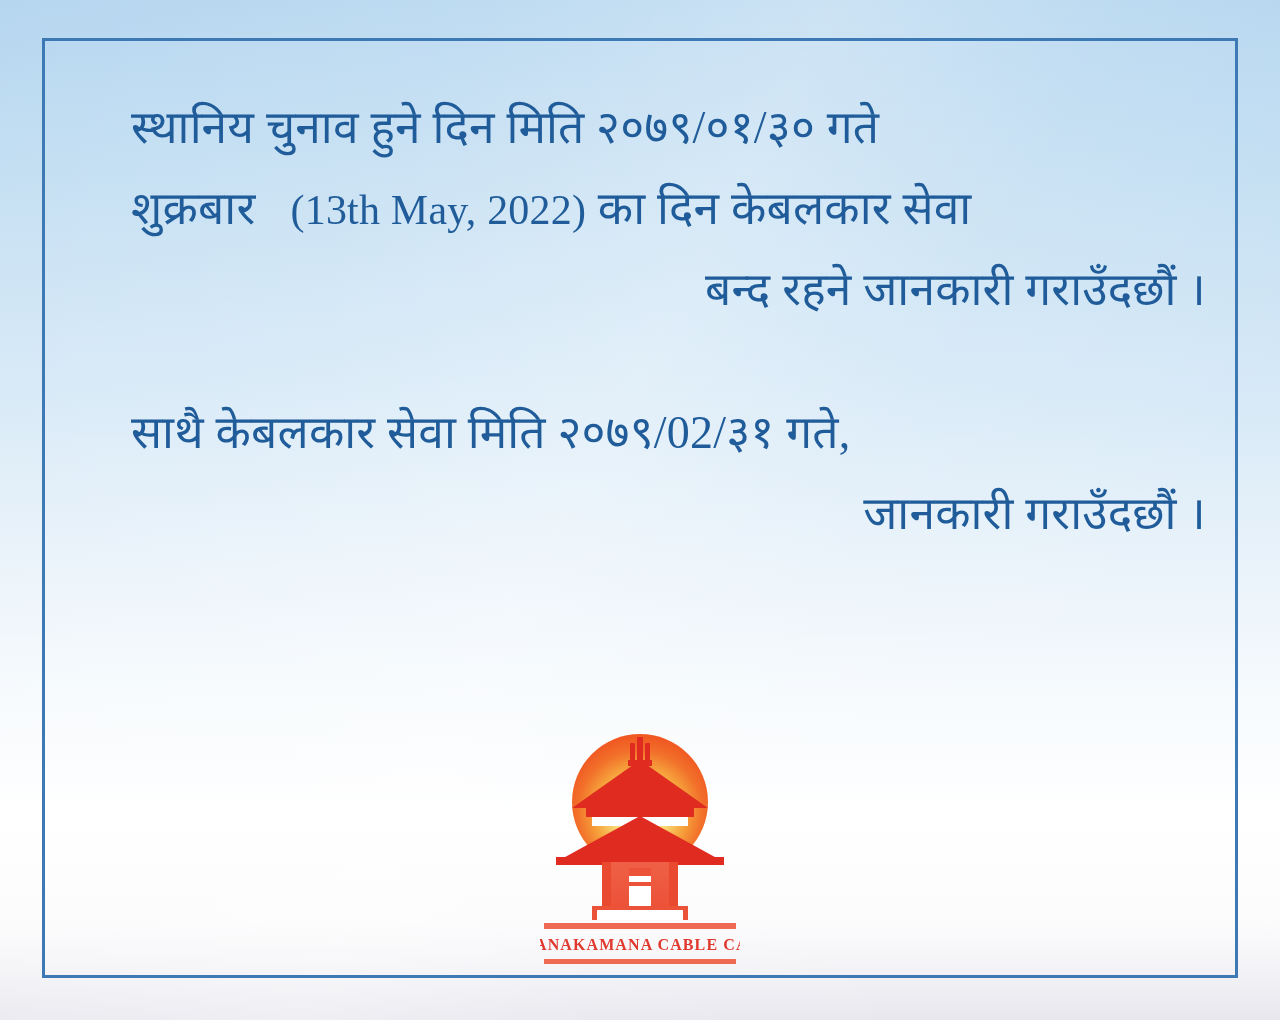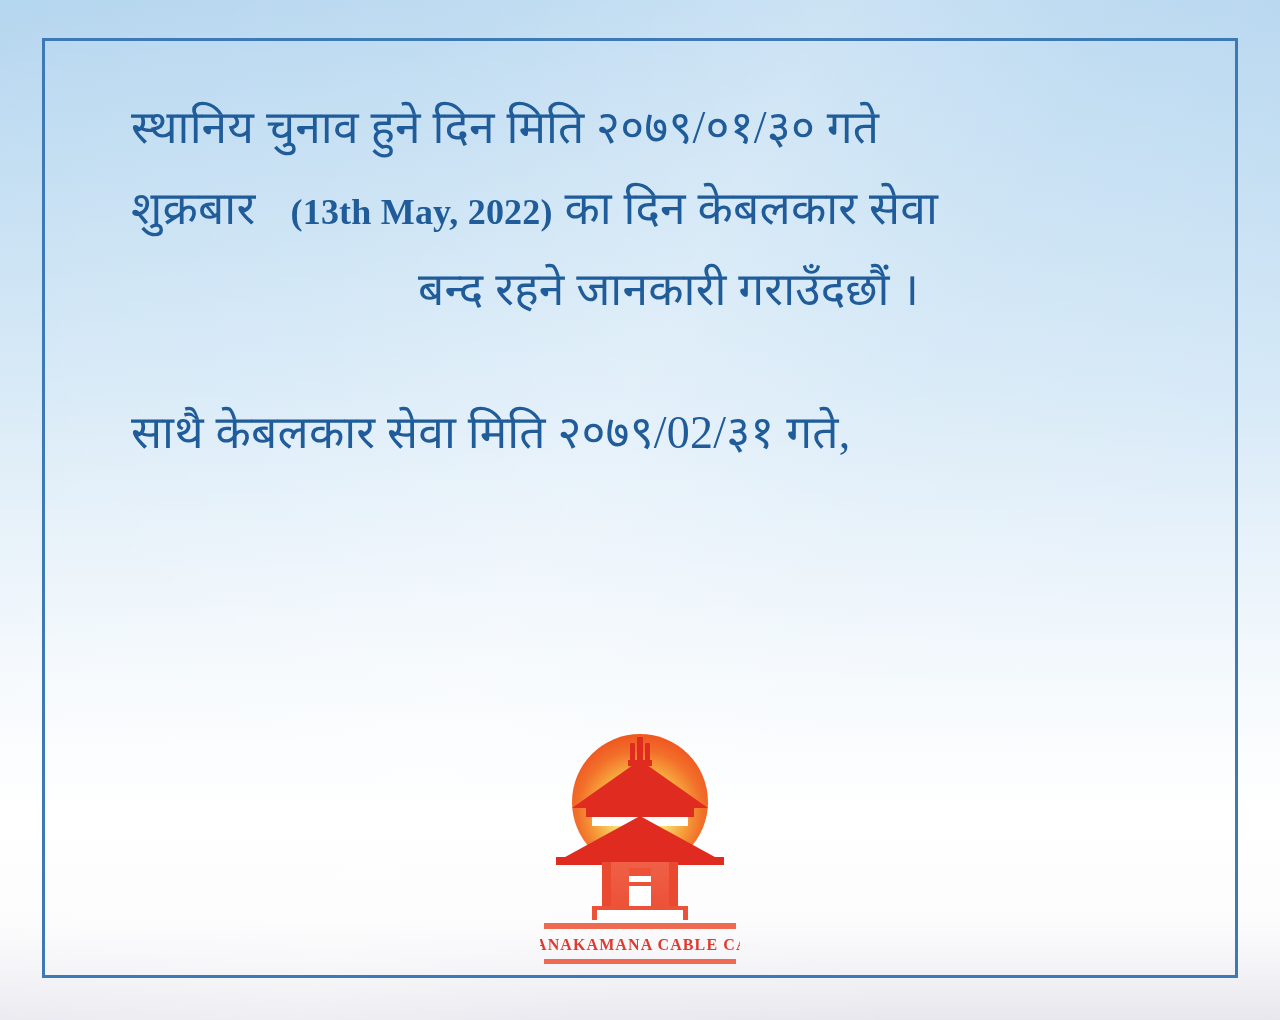--- a/index.html
+++ b/index.html
@@ -72,30 +72,30 @@
     color: #1f5c99;
     font-family: "Liberation Serif", "DejaVu Sans", serif;
     font-size: 46px;
     line-height: 1.76;
     text-align: justify;
     text-justify: inter-word;
     letter-spacing: 0.2px;
     margin: 0;
   }
   .para .lastline {
-    text-align: center;
+    text-align: right;
   }
   .para-gap {
     height: 62px;
   }
 
   .en {
     font-family: "Liberation Serif", serif;
-    font-weight: bold;
-    font-size: 36px;
+    font-weight: normal;
+    font-size: 42px;
   }
 
   
   .logo-wrap {
     position: absolute;
     left: 0;
     right: 0;
     top: 716px;
     display: flex;
     justify-content: center;
@@ -134,20 +134,21 @@
         <span class="en">(13th May, 2022)</span>
         <span>का दिन केबलकार सेवा</span>
       </div>
       <div class="lastline">बन्द रहने जानकारी गराउँदछौं ।</div>
     </div>
 
     <div class="para-gap"></div>
 
     <div class="para">
       <div>साथै केबलकार सेवा मिति २०७९/02/३१ गते,</div>
+      <div class="lastline">जानकारी गराउँदछौं ।</div>
     </div>
 
   </div>
 
   <div class="logo-wrap">
     <div class="logo">
       <svg width="200" height="205" viewBox="0 0 200 205" xmlns="http://www.w3.org/2000/svg">
         <defs>
           <radialGradient id="sunGrad" cx="50%" cy="58%" r="56%">
             <stop offset="0%" stop-color="#fbf6b6"></stop>

